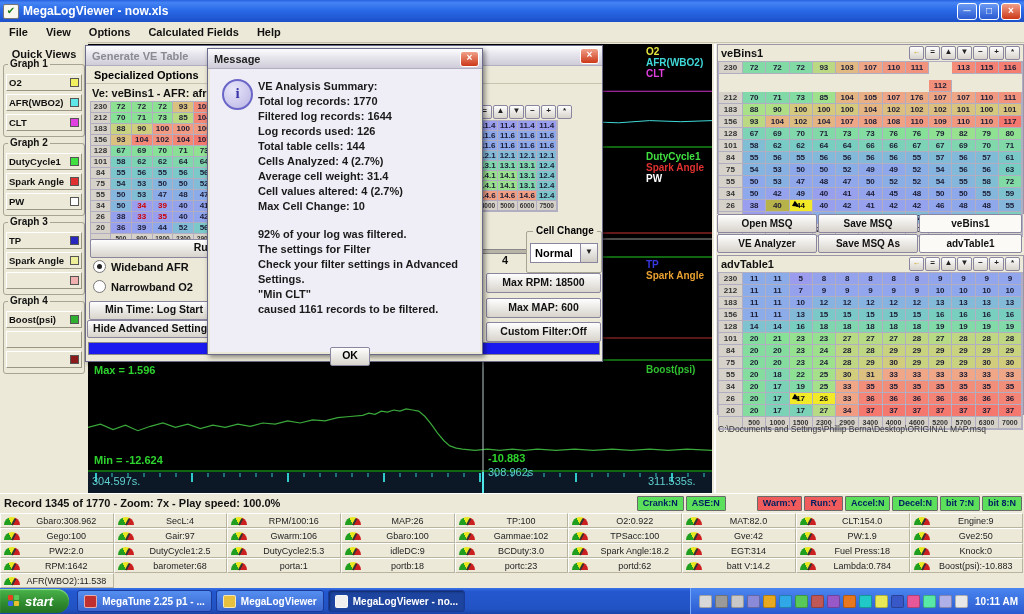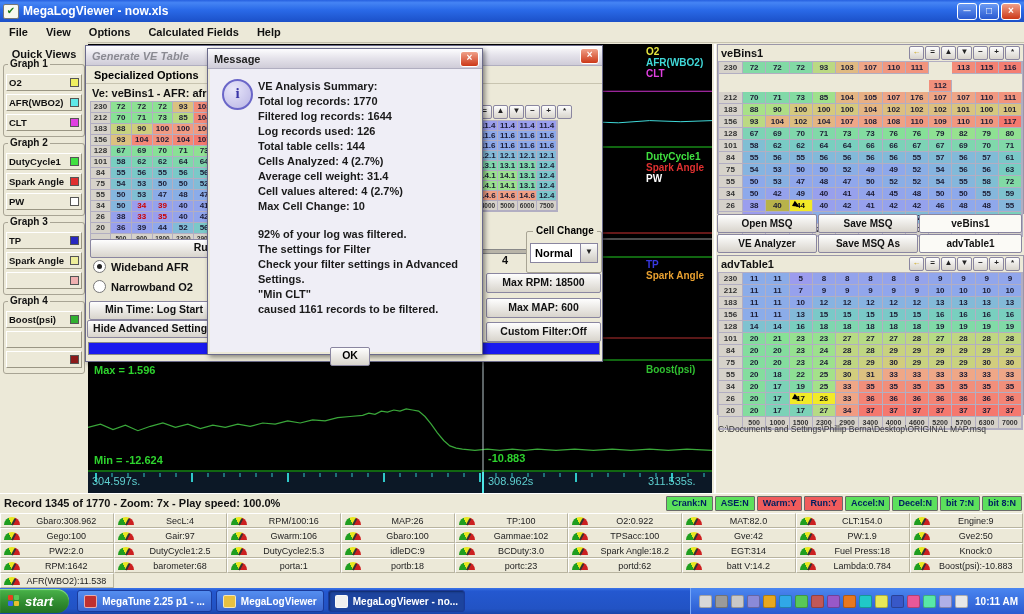--- a/index.html
+++ b/index.html
@@ -54,21 +54,21 @@
   .btnrow{position:absolute;left:1px;top:170px;width:305px;display:grid;grid-template-columns:100px 100px 103px;grid-auto-rows:19px;gap:1px;}
   .pbtn{border:1px solid #8a86a0;background:linear-gradient(#fefefe,#d8d4cc);border-radius:2px;
     font-size:10px;font-weight:bold;color:#111;text-align:center;line-height:17px;}
   .pbtn.tab{background:#fbfaf6;}
   .filepath{position:absolute;left:2px;top:380px;width:300px;font-size:8.5px;color:#333;white-space:nowrap;overflow:hidden;}
   
   .dlg{position:absolute;border:1px solid #6a6a8a;box-shadow:2px 2px 5px rgba(0,0,0,.45);background:#ece9d8;}
   .dlg-title{height:19px;background:linear-gradient(180deg,#fdfdfe 0%,#e4e2ea 50%,#cfccd8 100%);
     display:flex;align-items:center;font-size:11px;font-weight:bold;color:#222;padding-left:6px;
     border-bottom:1px solid #b0aec0;}
-  .dlg-title.inactive{color:#8a8a92;font-style:italic;}
+  .dlg-title.inactive{color:#8a8a92;}
   .dlg-x{margin-left:auto;margin-right:3px;width:17px;height:14px;border:1px solid #fff;border-radius:3px;
     background:linear-gradient(180deg,#f0a088,#cc3818);color:#fff;font-size:10px;line-height:12px;text-align:center;font-weight:bold;}
   .ve-menu{height:17px;border-bottom:1px solid #c8c4b0;display:flex;font-size:11px;font-weight:bold;align-items:center;background:#ece9d8;}
   .ve-menu span{padding:0 8px;}
   .ve-tab{position:absolute;left:6px;top:41px;font-size:11px;font-weight:bold;color:#111;}
   .xpbtn{position:absolute;border:1px solid #8a86a0;background:linear-gradient(#fefefe,#d8d4cc);
     border-radius:2px;font-size:10.5px;font-weight:bold;color:#111;text-align:center;overflow:hidden;}
   .radio{position:absolute;display:flex;align-items:center;font-size:11px;font-weight:bold;color:#111;}
   .rdot{width:11px;height:11px;border-radius:50%;border:1px solid #777;background:#fff;margin-right:5px;position:relative;}
   .rdot.on:after{content:"";position:absolute;left:3px;top:3px;width:5px;height:5px;border-radius:50%;background:#222;}
@@ -245,21 +245,21 @@
         <div class="glabel" style="left: 558px; top: 118px; color: rgb(224, 48, 48);">Spark Angle</div>
         <div class="glabel" style="left: 558px; top: 129px; color: rgb(255, 255, 255);">PW</div>
         <div class="glabel" style="left: 558px; top: 215px; color: rgb(56, 56, 224);">TP</div>
         <div class="glabel" style="left: 558px; top: 226px; color: rgb(232, 160, 48);">Spark Angle</div>
         <div class="glabel" style="left: 558px; top: 320px; color: rgb(48, 192, 48);">Boost(psi)</div>
       </div>
     <div class="gmax" style="left:6px;top:320px;">Max = 1.596</div>
     <div class="gmax" style="left:6px;top:410px;">Min = -12.624</div>
     <div class="gmax" style="left:400px;top:408px;">-10.883</div>
     <div class="tlabel" style="left:4px;top:431px;">304.597s.</div>
-    <div class="tlabel" style="left:400px;top:431px;">308.962s</div>
+    <div class="tlabel" style="left:400px;top:422px;">308.962s</div>
     <div class="tlabel" style="left:560px;top:431px;">311.535s.</div>
   </div>
 
   <div class="rightpanel">
     <div class="tpanel" style="top:0;height:168px;" id="panel-veBins1">
         <div class="tpanel-head">
           <span class="tpanel-title">veBins1</span>
           <span class="ttoolbar">
             <span class="tbtn gold">←</span>
             <span class="tbtn">=</span>
@@ -845,21 +845,21 @@
         </div>
       <div class="okbtn">OK</div>
     </div>
   </div>
 
   <div class="statusbar">
     <div class="rec">Record 1345 of 1770 - Zoom: 7x - Play speed: 100.0%</div>
     <div class="inds" id="indicators">
         <div class="ind" style="background: rgb(92, 224, 92);">Crank:N</div>
         <div class="ind" style="background: rgb(92, 224, 92);">ASE:N</div>
-        <div class="ind" style="background: rgb(240, 92, 92);">Warm:Y</div>
+        <div class="ind" style="background: rgb(240, 92, 92); margin-left: 29px;">Warm:Y</div>
         <div class="ind" style="background: rgb(240, 92, 92);">Run:Y</div>
         <div class="ind" style="background: rgb(92, 224, 92);">Accel:N</div>
         <div class="ind" style="background: rgb(92, 224, 92);">Decel:N</div>
         <div class="ind" style="background: rgb(92, 224, 92);">bit 7:N</div>
         <div class="ind" style="background: rgb(92, 224, 92);">bit 8:N</div>
       </div>
   </div>
 
   <div class="gaugepanel" id="gauges">
       <div class="grow">

